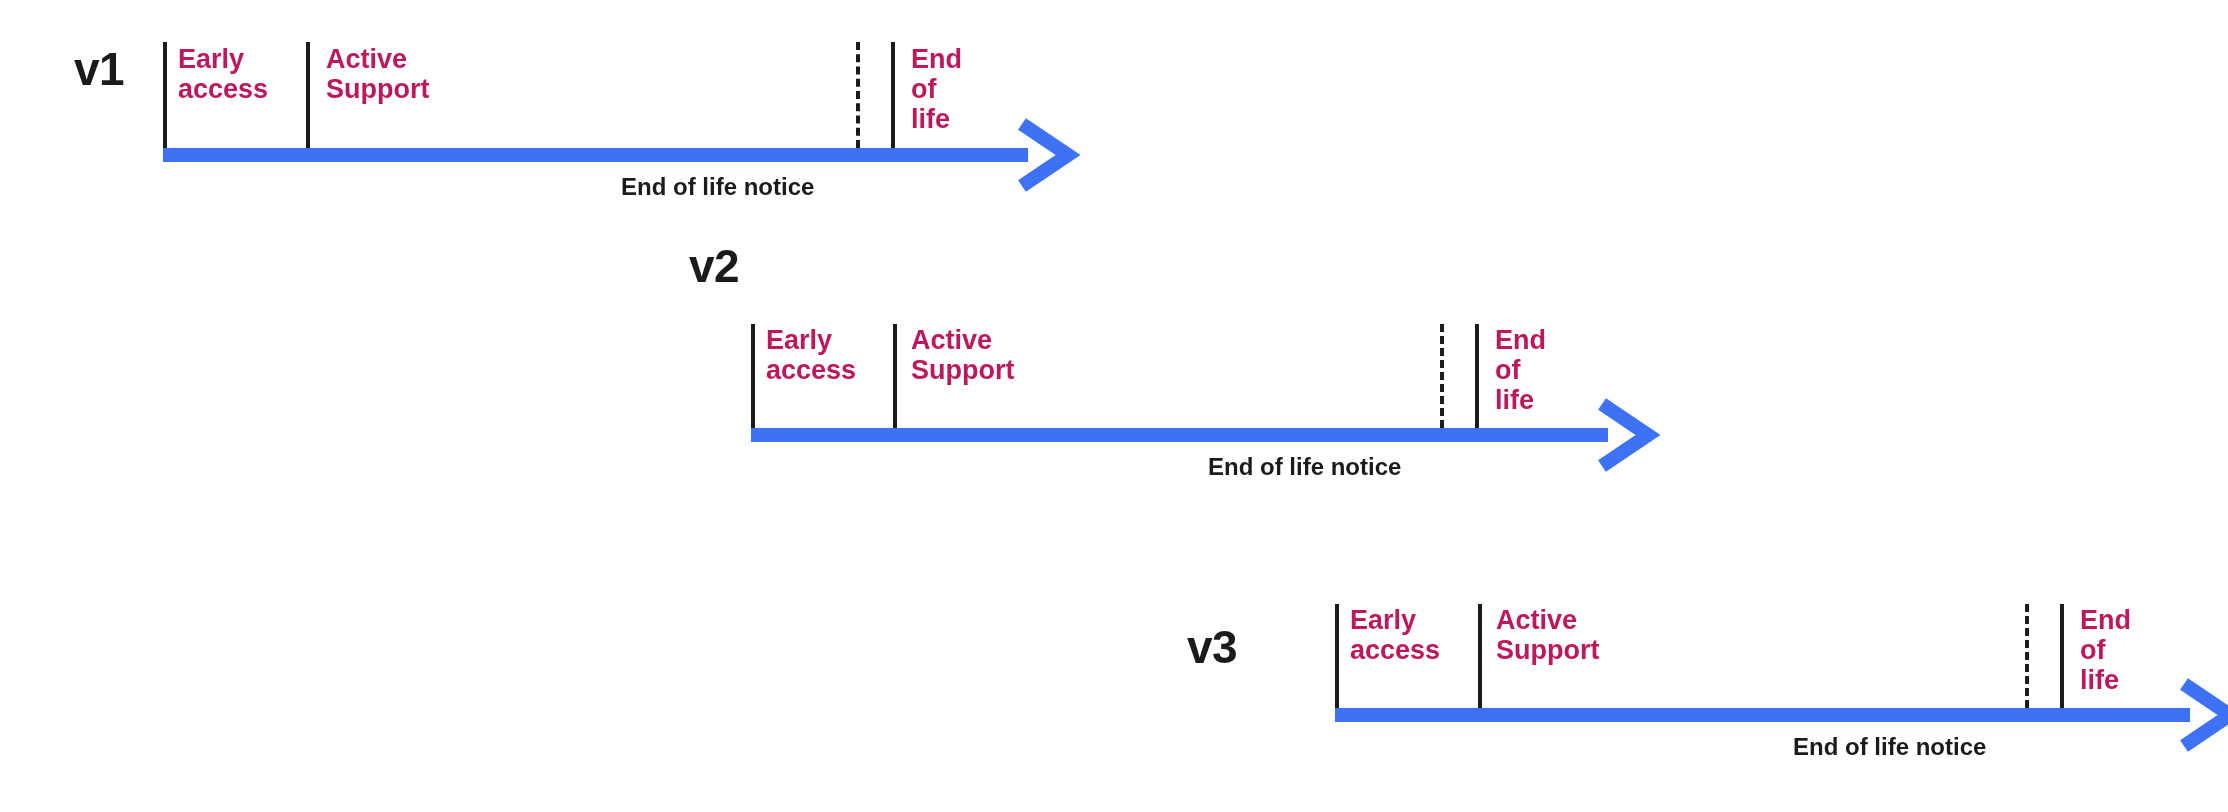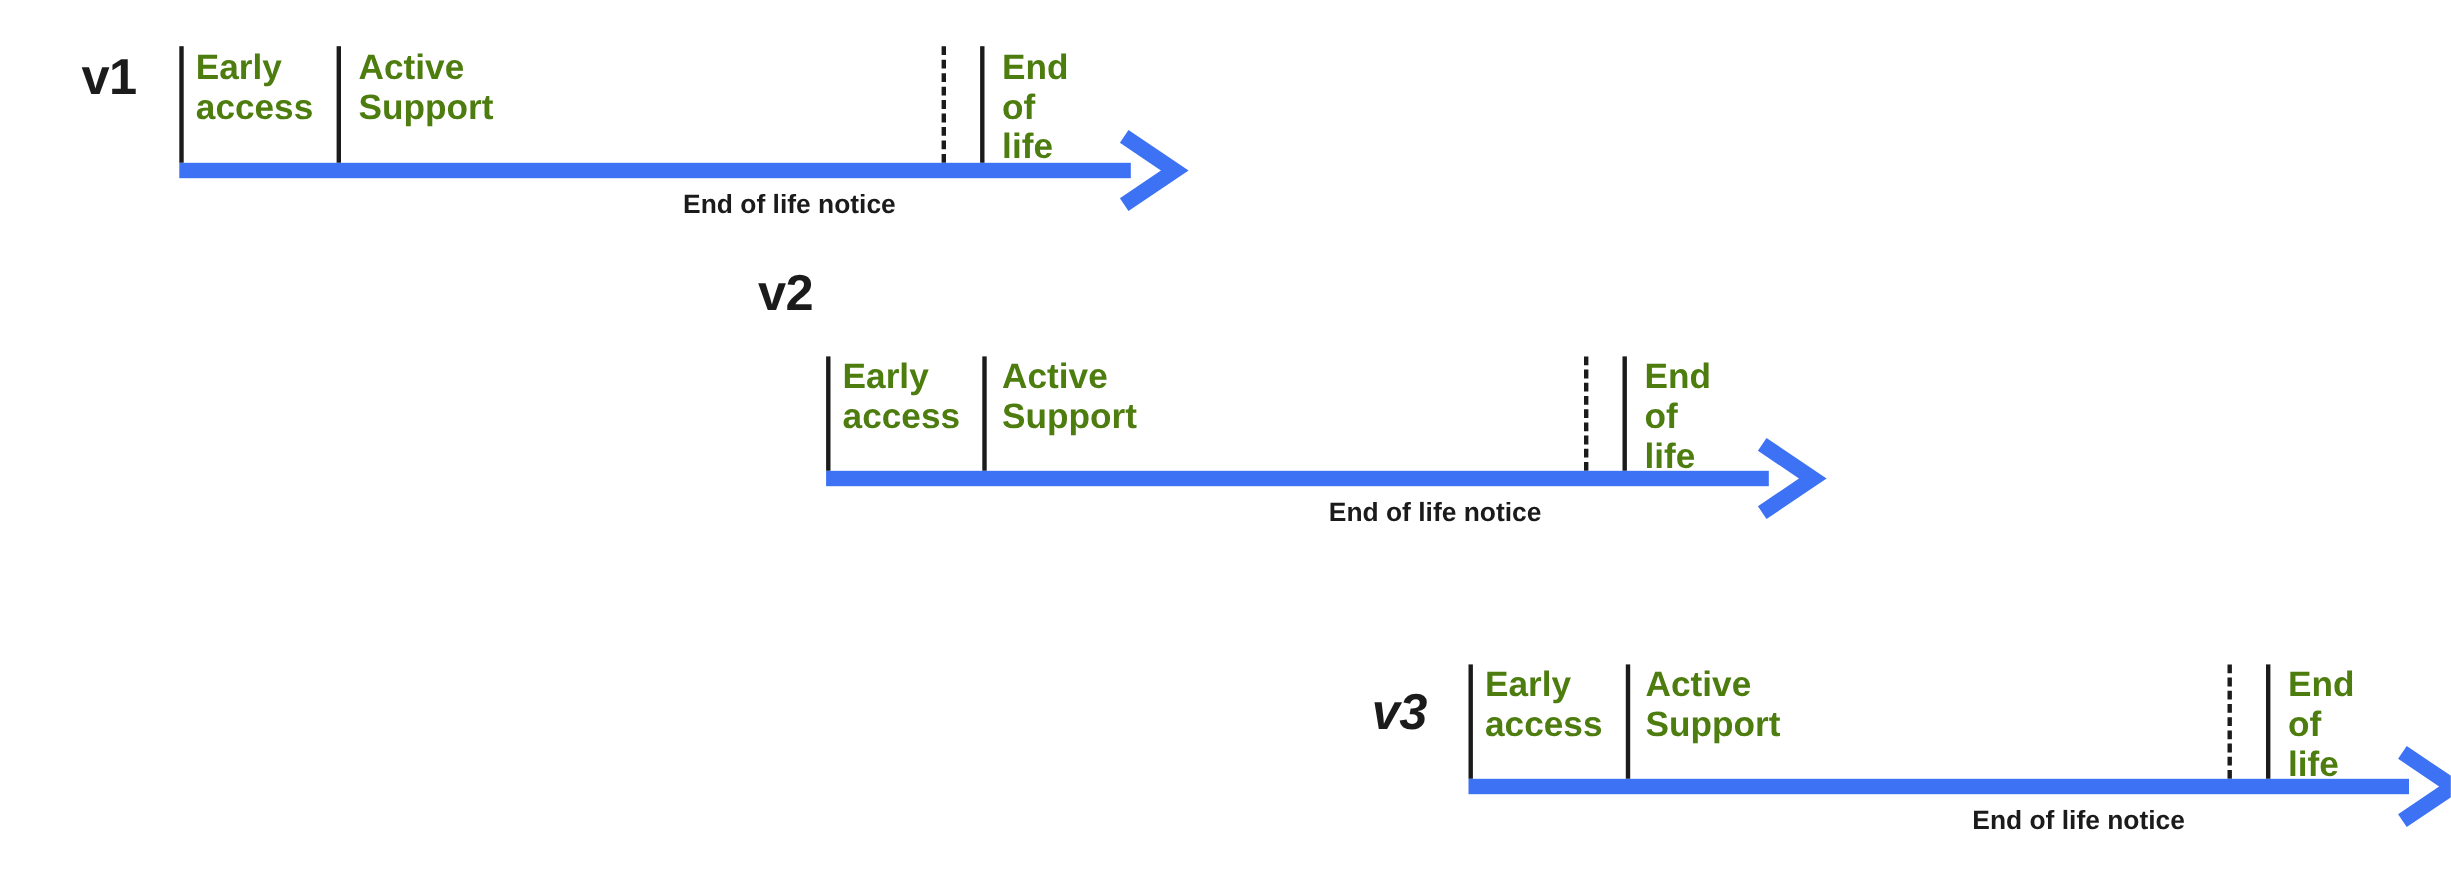--- a/index.html
+++ b/index.html
@@ -40,23 +40,23 @@
     width: 4px;
     background: #1b1b1b;
   }
   .phase-divider.dashed {
     background: none;
     border-left: 4px dashed #1b1b1b;
     width: 0;
   }
   .phase-label {
     position: absolute;
-    font-size: 32px;
+    font-size: 27px;
     font-weight: 700;
-    color: #4d7c0f;
+    color: #be185d;
     line-height: 1.12;
     white-space: pre-line;
   }
   .notice-label {
     position: absolute;
     font-size: 24px;
     font-weight: 700;
     color: #1b1b1b;
     line-height: 1;
     white-space: nowrap;
@@ -97,21 +97,21 @@
 access</div>
       <div class="phase-label" style="left: 863px; top: 325px;">Active Support</div>
       <div class="phase-label" style="left: 1447px; top: 325px;">End of life</div>
       <svg class="arrow-svg" width="905" height="70" viewBox="0 0 905 70" style="left: 703px; top: 400px;">
         <rect x="0" y="28" width="857" height="14" fill="#3d72f4"></rect>
         <path d="M 851 4 L 897 35 L 851 66" fill="none" stroke="#3d72f4" stroke-width="14" stroke-linecap="butt" stroke-linejoin="miter"></path>
       </svg>
       <div class="notice-label" style="left: 1160px; top: 455px;">End of life notice</div>
     </div>
     <div class="timeline-row">
-      <div class="version-label" style="left: 1199px; top: 624px; font-style: italic;">v3</div>
+      <div class="version-label" style="left: 1139px; top: 624px;">v3</div>
       <div class="phase-divider" style="left: 1287px; top: 604px; height: 104px;"></div>
       <div class="phase-divider" style="left: 1430px; top: 604px; height: 104px;"></div>
       <div class="phase-divider dashed" style="left: 1977px; top: 604px; height: 104px;"></div>
       <div class="phase-divider" style="left: 2012px; top: 604px; height: 104px;"></div>
       <div class="phase-label" style="left: 1302px; top: 605px;">Early
 access</div>
       <div class="phase-label" style="left: 1448px; top: 605px;">Active Support</div>
       <div class="phase-label" style="left: 2032px; top: 605px;">End of life</div>
       <svg class="arrow-svg" width="903" height="70" viewBox="0 0 903 70" style="left: 1287px; top: 680px;">
         <rect x="0" y="28" width="855" height="14" fill="#3d72f4"></rect>

